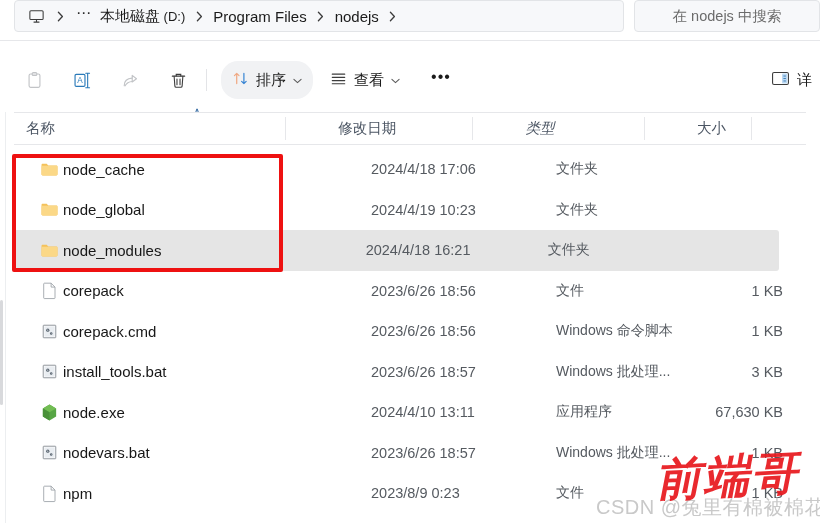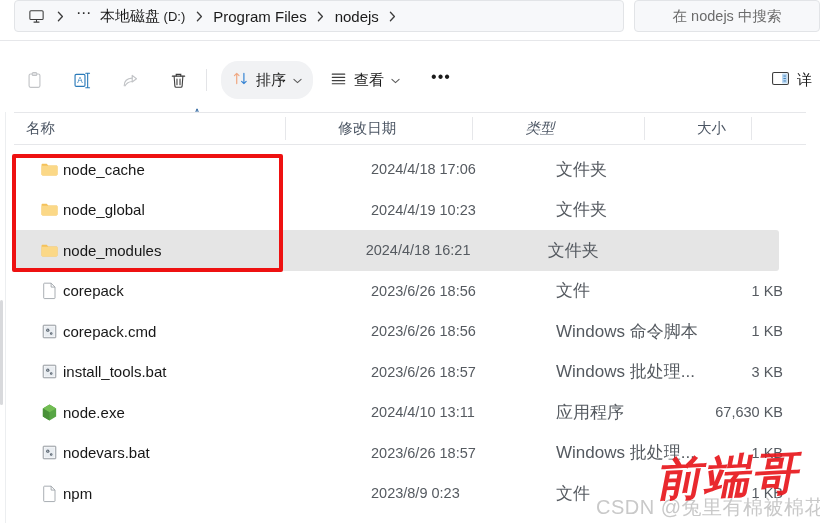--- a/index.html
+++ b/index.html
@@ -235,21 +235,21 @@
   }
   .cell-date {
     width: 185px;
     font-size: 14.5px;
     color: #555a60;
     padding-left: 12px;
     white-space: nowrap;
   }
   .cell-type {
     width: 165px;
-    font-size: 17px;
+    font-size: 14px;
     color: #555a60;
     padding-left: 12px;
     white-space: nowrap;
   }
   .cell-size {
     width: 82px;
     font-size: 14.5px;
     color: #555a60;
     text-align: right;
     padding-right: 8px;

